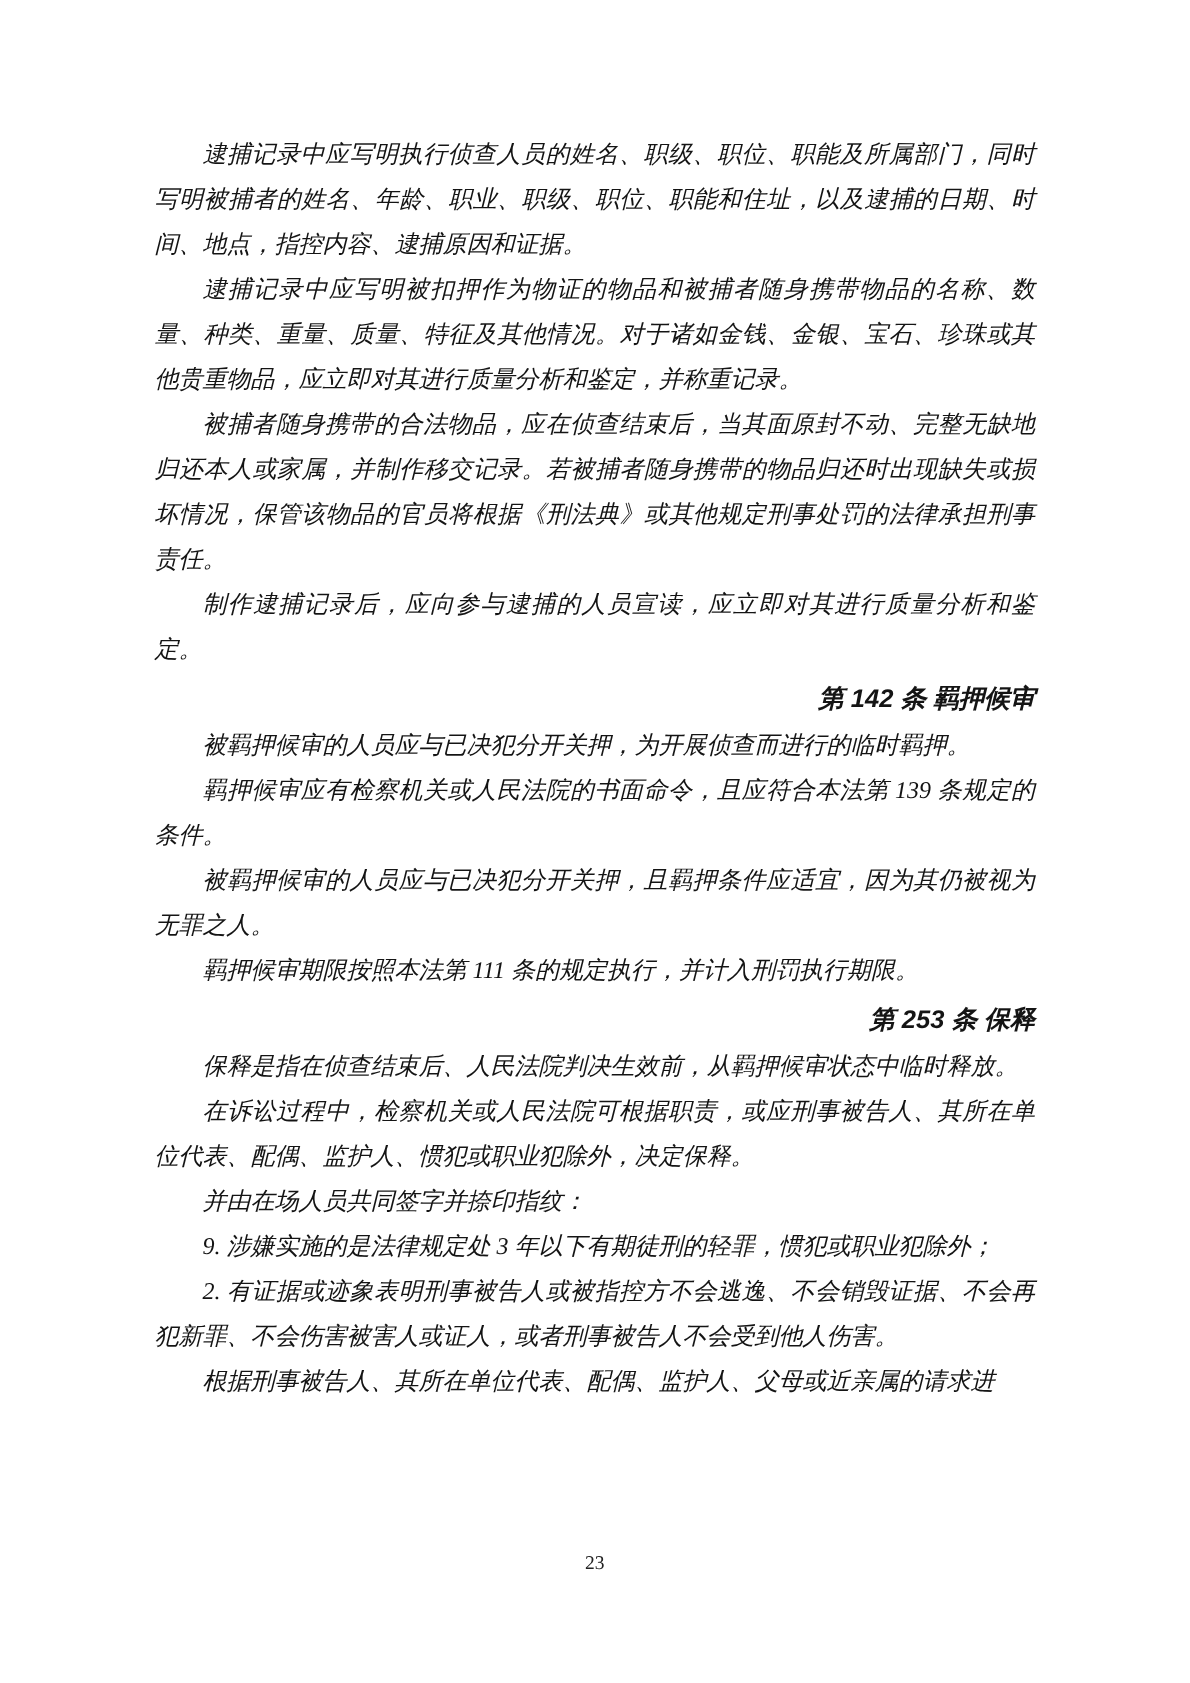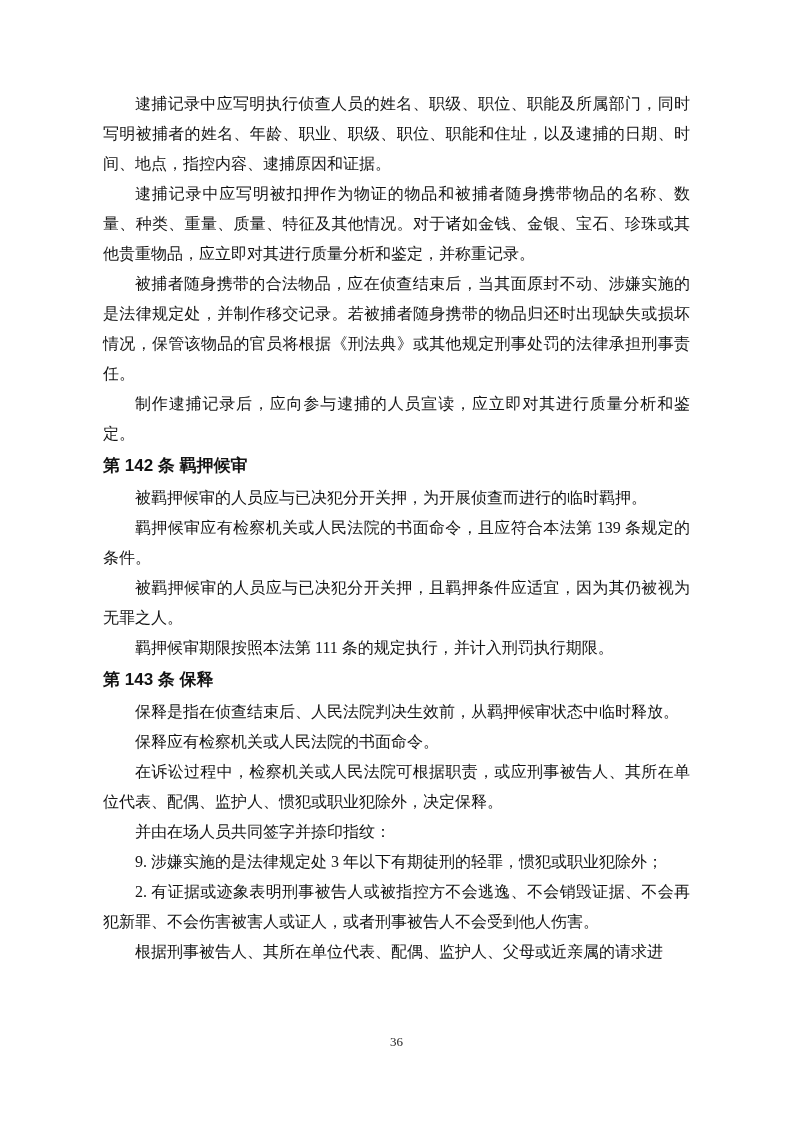--- a/index.html
+++ b/index.html
@@ -14,35 +14,36 @@
     background: #ffffff;
     font-family: "Liberation Serif", "DejaVu Serif", serif;
     color: #141414;
     overflow: hidden;
   }
   .content {
     position: absolute;
     left: 103px;
     top: 89px;
     width: 587px;
+    font-style: italic;
   }
   .para {
     margin: 0;
     font-size: 16px;
     line-height: 30px;
     text-align: justify;
     text-indent: 2em;
     word-break: break-all;
   }
   .heading {
     margin: 2px 0;
     font-size: 17px;
     font-weight: bold;
     line-height: 30px;
-    text-align: left;
+    text-align: right;
     text-indent: 0;
     font-family: "Liberation Sans", "DejaVu Sans", sans-serif;
   }
   .footer {
     position: absolute;
     left: 0;
     top: 1033px;
     width: 100%;
     text-align: center;
     font-size: 13px;
@@ -50,30 +51,29 @@
     color: #222222;
   }
 </style>
 </head>
 <body>
 
 <div class="page">
   <div class="content">
     <p class="para">逮捕记录中应写明执行侦查人员的姓名、职级、职位、职能及所属部门，同时写明被捕者的姓名、年龄、职业、职级、职位、职能和住址，以及逮捕的日期、时间、地点，指控内容、逮捕原因和证据。</p>
     <p class="para">逮捕记录中应写明被扣押作为物证的物品和被捕者随身携带物品的名称、数量、种类、重量、质量、特征及其他情况。对于诸如金钱、金银、宝石、珍珠或其他贵重物品，应立即对其进行质量分析和鉴定，并称重记录。</p>
-    <p class="para">被捕者随身携带的合法物品，应在侦查结束后，当其面原封不动、涉嫌实施的是法律规定处，并制作移交记录。若被捕者随身携带的物品归还时出现缺失或损坏情况，保管该物品的官员将根据《刑法典》或其他规定刑事处罚的法律承担刑事责任。</p>
+    <p class="para">被捕者随身携带的合法物品，应在侦查结束后，当其面原封不动、完整无缺地归还本人或家属，并制作移交记录。若被捕者随身携带的物品归还时出现缺失或损坏情况，保管该物品的官员将根据《刑法典》或其他规定刑事处罚的法律承担刑事责任。</p>
     <p class="para">制作逮捕记录后，应向参与逮捕的人员宣读，应立即对其进行质量分析和鉴定。</p>
     <p class="para heading">第 142 条 羁押候审</p>
     <p class="para">被羁押候审的人员应与已决犯分开关押，为开展侦查而进行的临时羁押。</p>
     <p class="para">羁押候审应有检察机关或人民法院的书面命令，且应符合本法第 139 条规定的条件。</p>
     <p class="para">被羁押候审的人员应与已决犯分开关押，且羁押条件应适宜，因为其仍被视为无罪之人。</p>
     <p class="para">羁押候审期限按照本法第 111 条的规定执行，并计入刑罚执行期限。</p>
-    <p class="para heading">第 143 条 保释</p>
+    <p class="para heading">第 253 条 保释</p>
     <p class="para">保释是指在侦查结束后、人民法院判决生效前，从羁押候审状态中临时释放。</p>
-    <p class="para">保释应有检察机关或人民法院的书面命令。</p>
     <p class="para">在诉讼过程中，检察机关或人民法院可根据职责，或应刑事被告人、其所在单位代表、配偶、监护人、惯犯或职业犯除外，决定保释。</p>
     <p class="para">并由在场人员共同签字并捺印指纹：</p>
     <p class="para">9. 涉嫌实施的是法律规定处 3 年以下有期徒刑的轻罪，惯犯或职业犯除外；</p>
     <p class="para">2. 有证据或迹象表明刑事被告人或被指控方不会逃逸、不会销毁证据、不会再犯新罪、不会伤害被害人或证人，或者刑事被告人不会受到他人伤害。</p>
     <p class="para">根据刑事被告人、其所在单位代表、配偶、监护人、父母或近亲属的请求进</p>
   </div>
-  <div class="footer">36</div>
+  <div class="footer">23</div>
 </div>
 
 </body></html>

